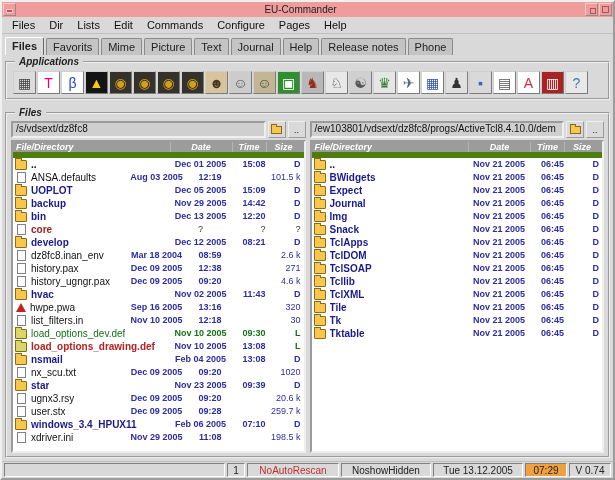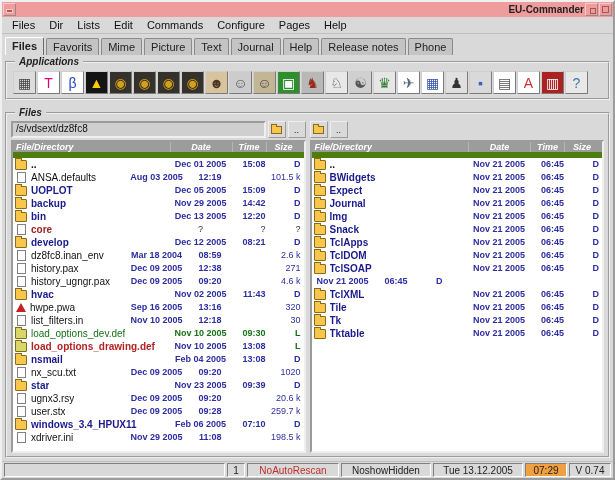--- a/index.html
+++ b/index.html
@@ -10,21 +10,21 @@
     display:flex;flex-direction:column;
     font-family:"Liberation Sans",sans-serif;color:#111;
     position:relative;overflow:hidden;
   }
   
   .titlebar{flex:0 0 15px;background:#ee9c9c;display:flex;align-items:stretch;gap:1px;padding:1px;}
   .tb-btn{width:13px;background:#ee9c9c;border:1px outset #f8caca;position:relative;}
   .tb-btn.menu::after{content:"";position:absolute;left:2px;right:2px;top:5px;height:2px;background:#b55;border:1px solid #f8caca;}
   .tb-btn.max::after{content:"";position:absolute;left:2px;right:2px;top:2px;bottom:2px;border:1px solid #a55;}
   .tb-btn.min::after{content:"";position:absolute;left:4px;top:4px;width:4px;height:4px;border:1px solid #a55;}
-  .tb-title{flex:1;text-align:right;font-size:10px;font-weight:bold;line-height:13px;color:#222;}
+  .tb-title{flex:1;text-align:center;font-size:10px;font-weight:normal;line-height:13px;color:#222;}
   
   .menubar{flex:0 0 17px;display:flex;align-items:center;padding:0 3px;border-bottom:1px solid #bfbfbf;}
   .menu-item{font-size:11px;padding:1px 7px;white-space:nowrap;}
   
   .tabbar{flex:0 0 21px;display:flex;align-items:flex-end;padding:3px 3px 0;}
   .tab{font-size:11px;padding:2px 6px 2px;background:#c4c4c4;border:1px solid #8a8a8a;border-bottom:none;
        margin-right:2px;border-radius:2px 2px 0 0;color:#222;white-space:nowrap;}
   .tab.active{background:#d9d9d9;border-color:#ffffff #6a6a6a #d9d9d9 #ffffff;padding-bottom:3px;font-weight:bold;}
   
   .group{border:2px groove #efefef;margin:6px 3px 3px;position:relative;padding:7px 4px 3px;}
@@ -439,20 +439,21 @@
                 <span class="col-date date">Nov 29 2005</span>
                 <span class="col-time time">11:08</span>
                 <span class="col-size sz num">198.5 k</span>
               </div>
             </div>
         </div>
       </div>
 
       <div class="panel">
         <div class="pathbar">
+          <div class="path-entry">/ew103801/vdsext/dz8fc8/progs/ActiveTcl8.4.10.0/dem</div>
           <div class="path-btn">
               <span class="mini-folder"></span>
             </div>
           <div class="path-btn">..</div>
         </div>
         <div class="listbox">
           <div class="lheader">
             <span class="col-name">File/Directory</span>
             <span class="col-date">Date</span>
             <span class="col-time">Time</span>
@@ -544,20 +545,24 @@
                 <span class="col-name">
                   <span class="icon folder"></span>
                   <span class="nm dir">TclSOAP</span>
                 </span>
                 <span class="col-date date">Nov 21 2005</span>
                 <span class="col-time time">06:45</span>
                 <span class="col-size sz dir">D</span>
               </div>
 
               <div class="row">
+                <span class="col-name">
+                  <span class="icon folder"></span>
+                  <span class="nm dir">Tcllib</span>
+                </span>
                 <span class="col-date date">Nov 21 2005</span>
                 <span class="col-time time">06:45</span>
                 <span class="col-size sz dir">D</span>
               </div>
 
               <div class="row">
                 <span class="col-name">
                   <span class="icon folder"></span>
                   <span class="nm dir">TclXML</span>
                 </span>

